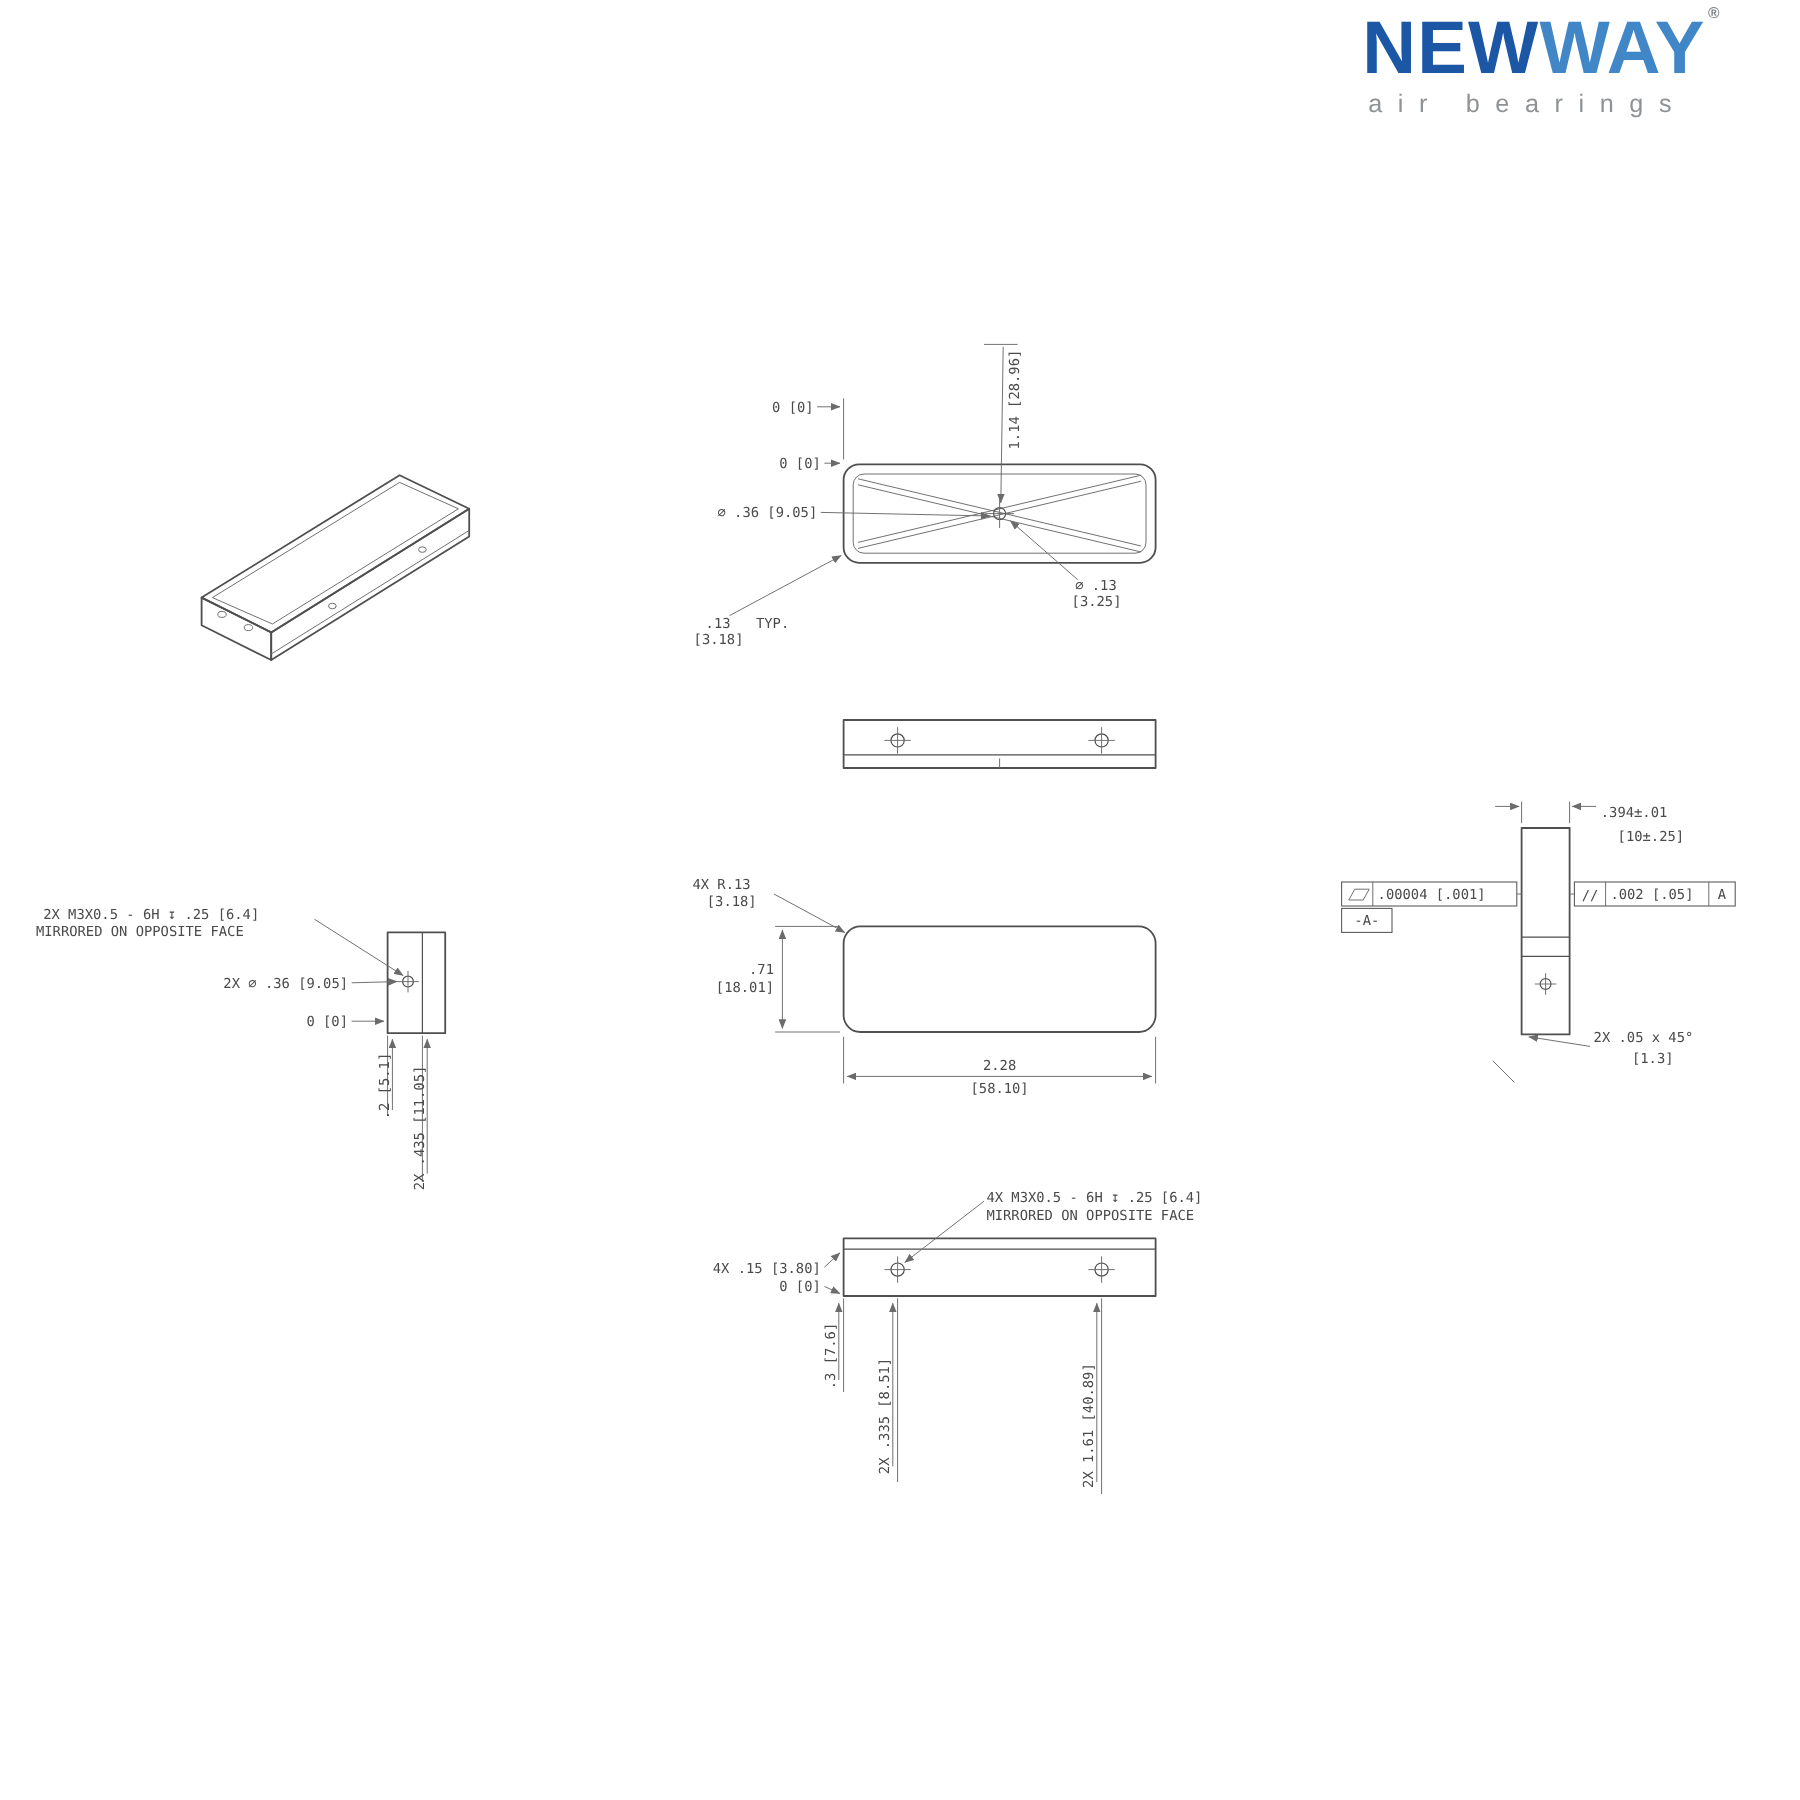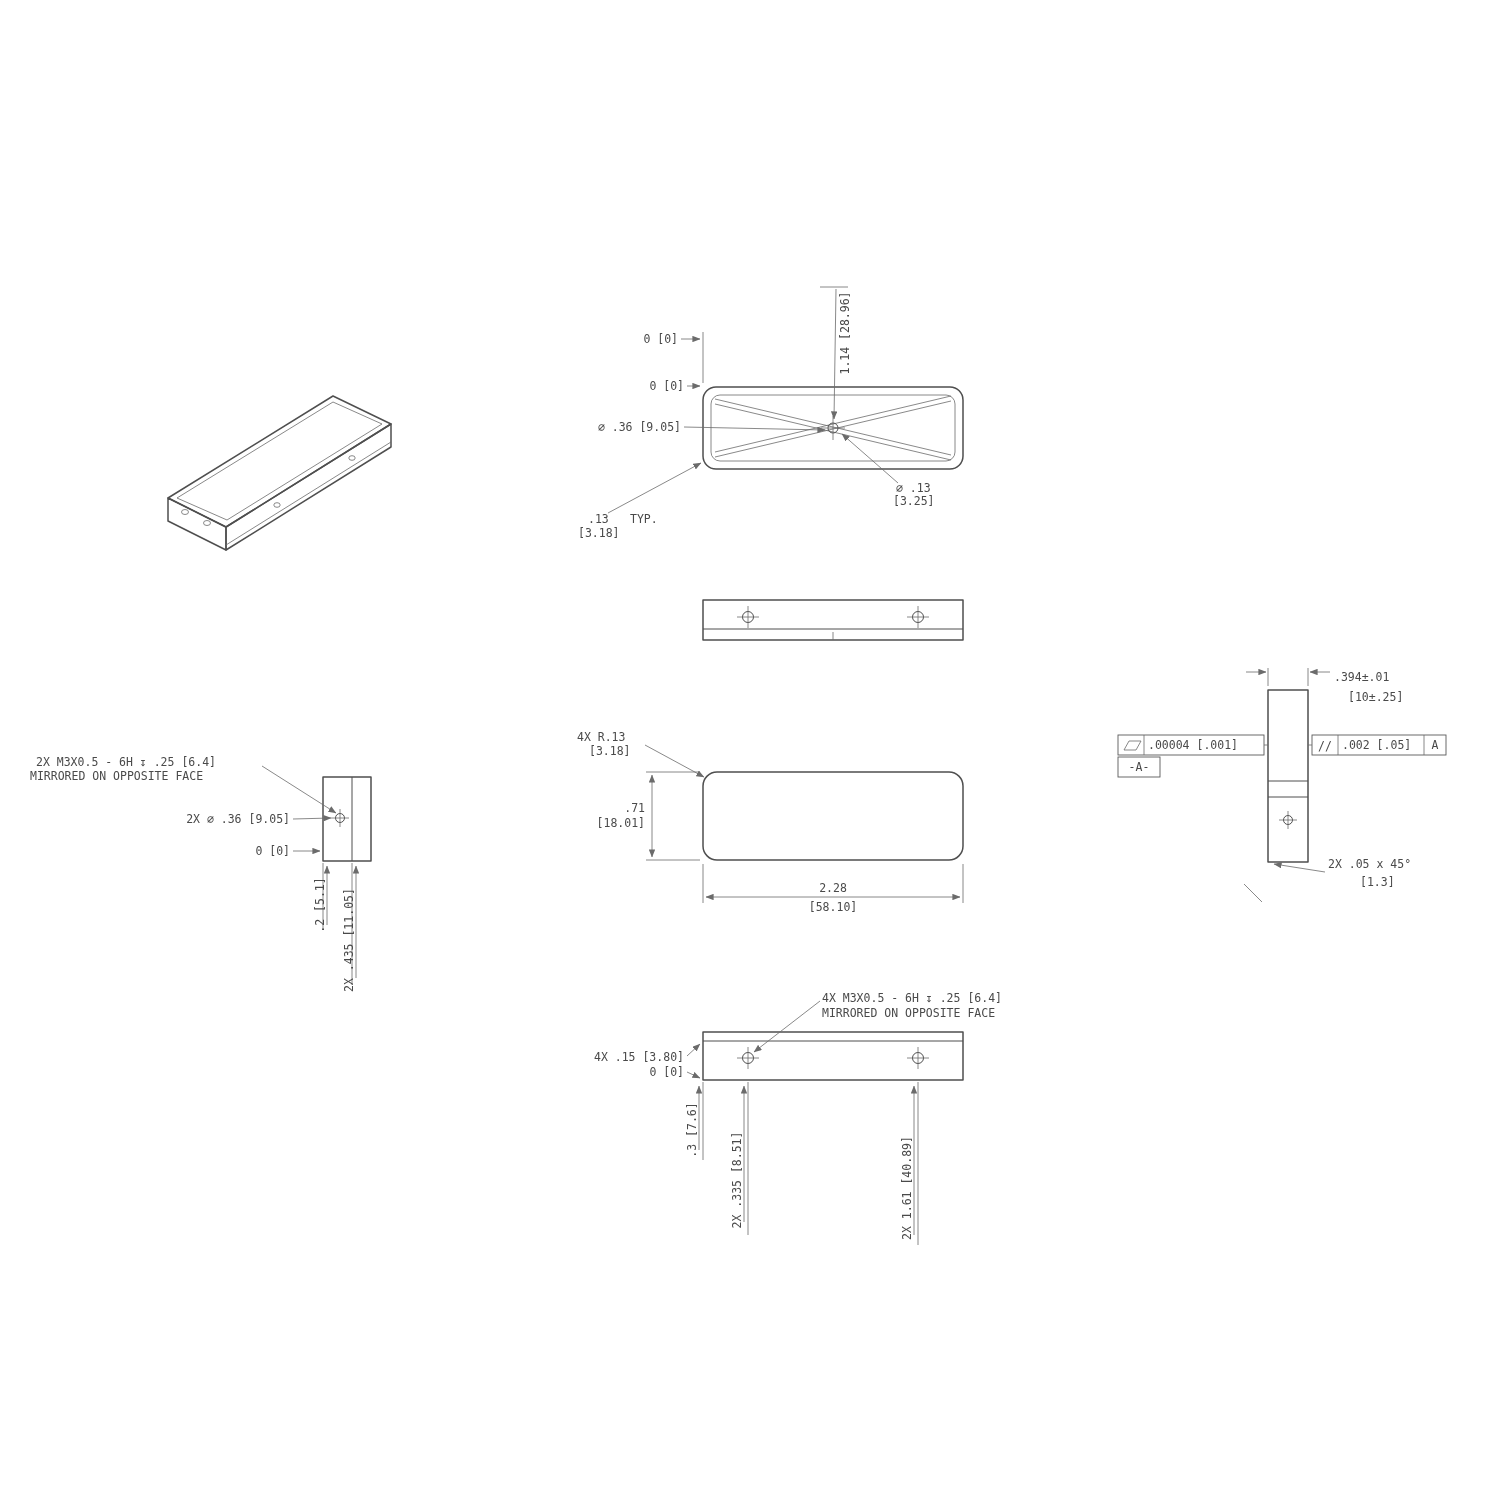--- a/index.html
+++ b/index.html
@@ -21,20 +21,24 @@
   .t{fill:none;stroke:#6b6b6b;stroke-width:0.8;}
   text{font-family:"DejaVu Sans Mono","DejaVu Sans",monospace;font-size:11.5px;fill:#4a4a4a;}
   .fcf rect{fill:none;stroke:#5a5a5a;stroke-width:0.9;}
 </style>
 </head>
 <body>
 
 <div class="page">
 
   
+  <div class="logo">
+    <div class="logo-top"><span class="w1">NEW</span><span class="w2">WAY</span><span class="reg">®</span></div>
+    <div class="logo-sub">air bearings</div>
+  </div>
 
   
   <svg width="1500" height="1500" viewBox="0 0 1500 1500">
     <defs>
       <marker id="ae" viewBox="0 0 10 8" refX="9.5" refY="4" markerWidth="10" markerHeight="8" orient="auto-start-reverse">
         <path d="M0,0 L10,4 L0,8 Z" fill="#6b6b6b"></path>
       </marker>
     </defs>
 
     <g>

